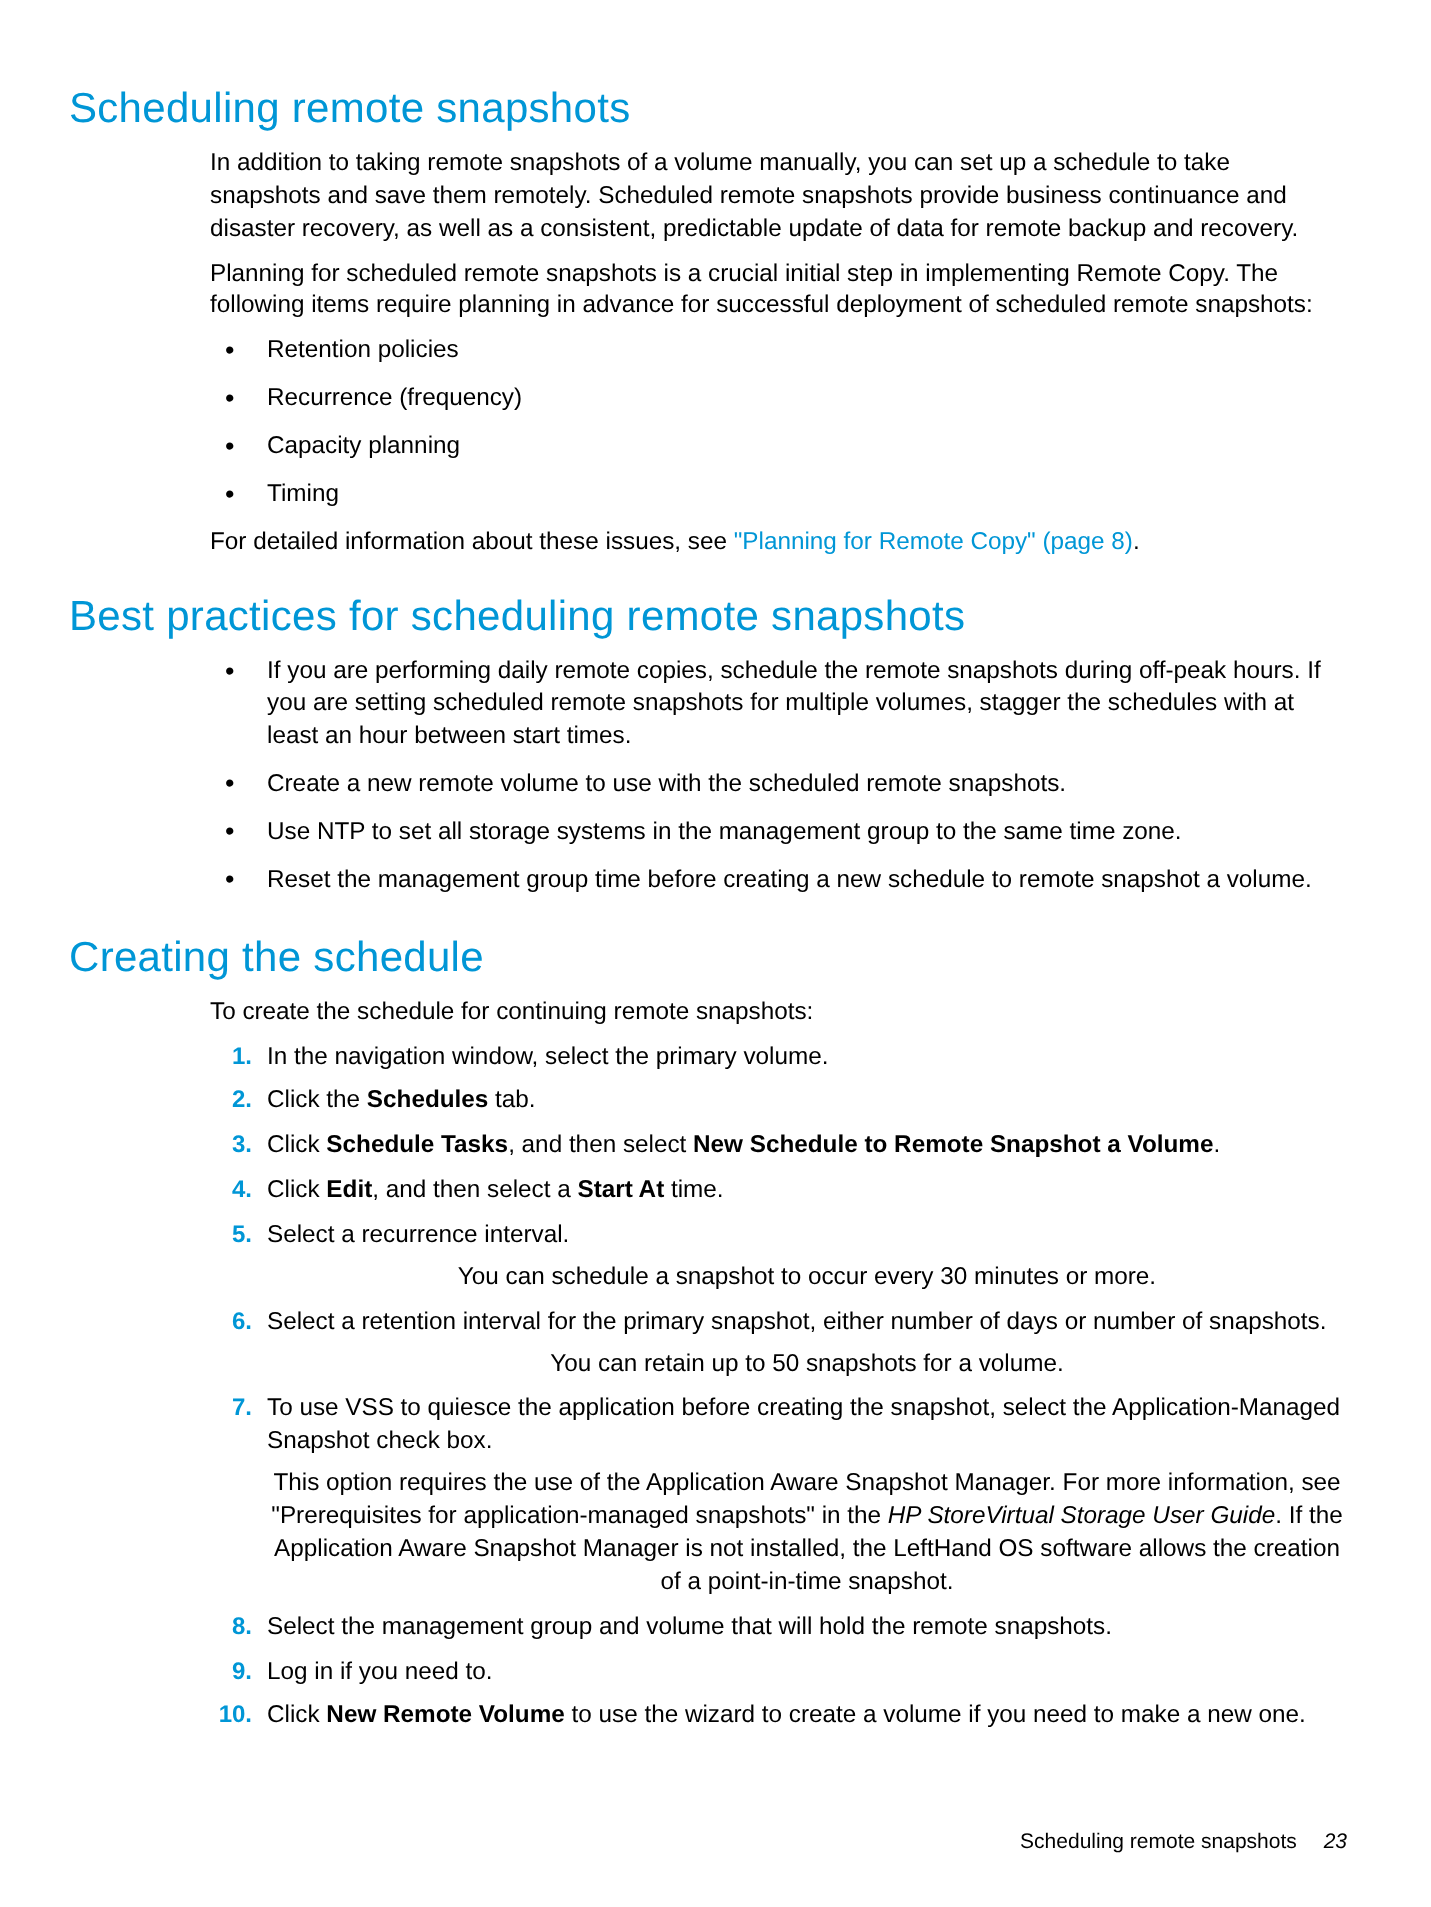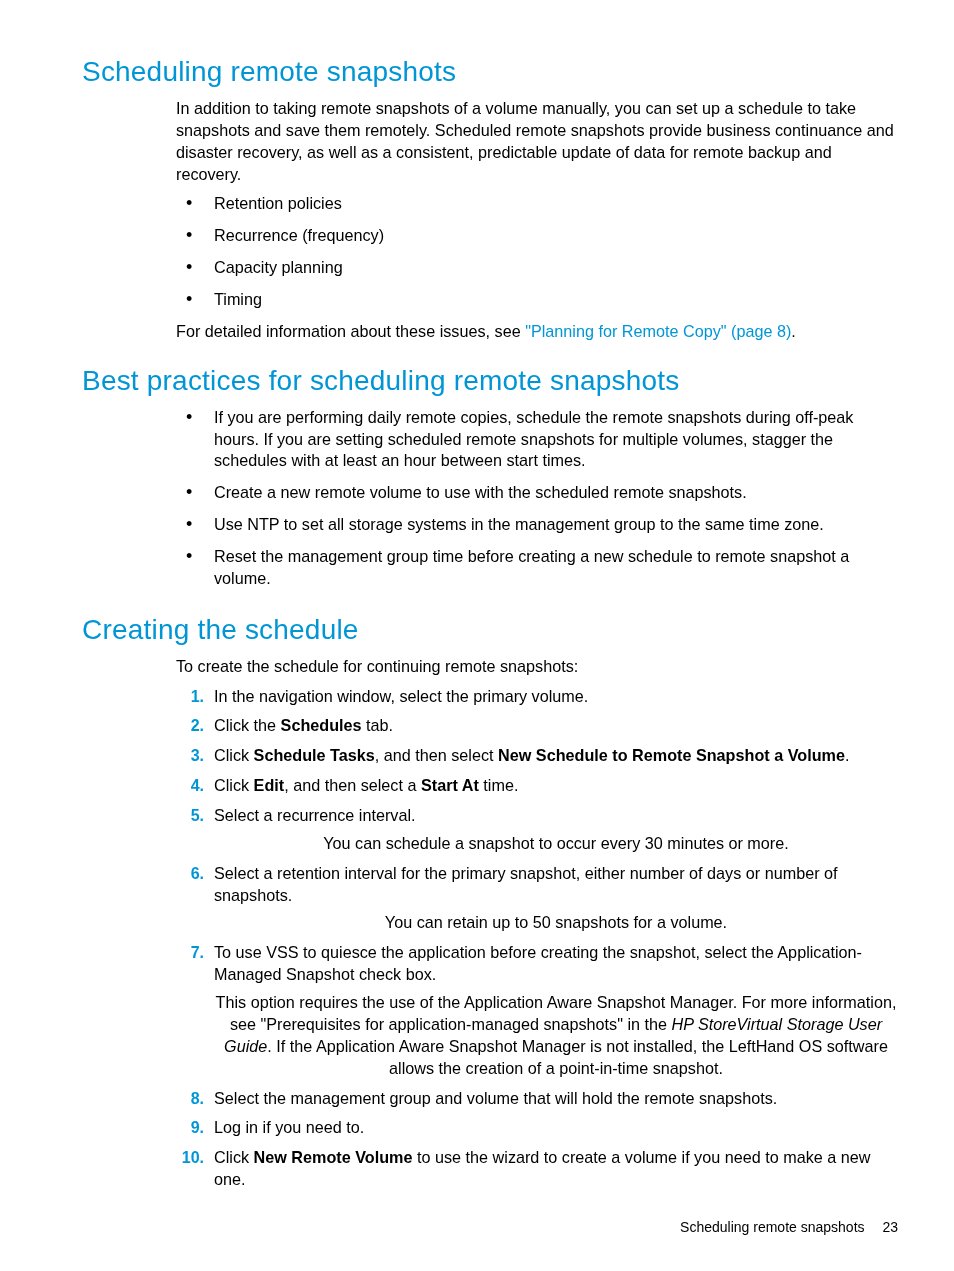--- a/index.html
+++ b/index.html
@@ -9,21 +9,21 @@
     width: 954px;
     height: 1271px;
     background: #fff;
     font-family: Arial, Helvetica, sans-serif;
     color: #000;
   }
   .page {
     box-sizing: border-box;
     width: 954px;
     height: 1271px;
-    padding: 56px 56px 40px 82px;
+    padding: 56px 56px 40px 46px;
     position: relative;
   }
   h2 {
     font-family: Arial, Helvetica, sans-serif;
     font-weight: 400;
     color: #0096d6;
     font-size: 28px;
     margin: 0 0 10px 0;
     letter-spacing: 0.2px;
   }
@@ -99,31 +99,32 @@
   }
   .b { font-weight: 700; }
   .i { font-style: italic; }
   .footer {
     position: absolute;
     bottom: 36px;
     right: 56px;
     font-size: 14px;
     color: #000;
   }
-  .footer .pn { margin-left: 14px; }
+  .footer .pn { margin-left: 14px; font-style: italic; }
   .sec-gap { height: 14px; }
 </style>
 </head>
 <body>
 
 <div class="page narrow">
 
   <h2>Scheduling remote snapshots</h2>
   <div class="body-block">
     <p>In addition to taking remote snapshots of a volume manually, you can set up a schedule to take snapshots and save them remotely. Scheduled remote snapshots provide business continuance and disaster recovery, as well as a consistent, predictable update of data for remote backup and recovery.</p>
+    <p>Planning for scheduled remote snapshots is a crucial initial step in implementing Remote Copy. The following items require planning in advance for successful deployment of scheduled remote snapshots:</p>
     <ul class="bullets">
       <li>Retention policies</li>
       <li>Recurrence (frequency)</li>
       <li>Capacity planning</li>
       <li>Timing</li>
     </ul>
     <p>
       <span>For detailed information about these issues, see </span><a class="link">"Planning for Remote Copy" (page 8)</a><span>.</span>
     </p>
   </div>

